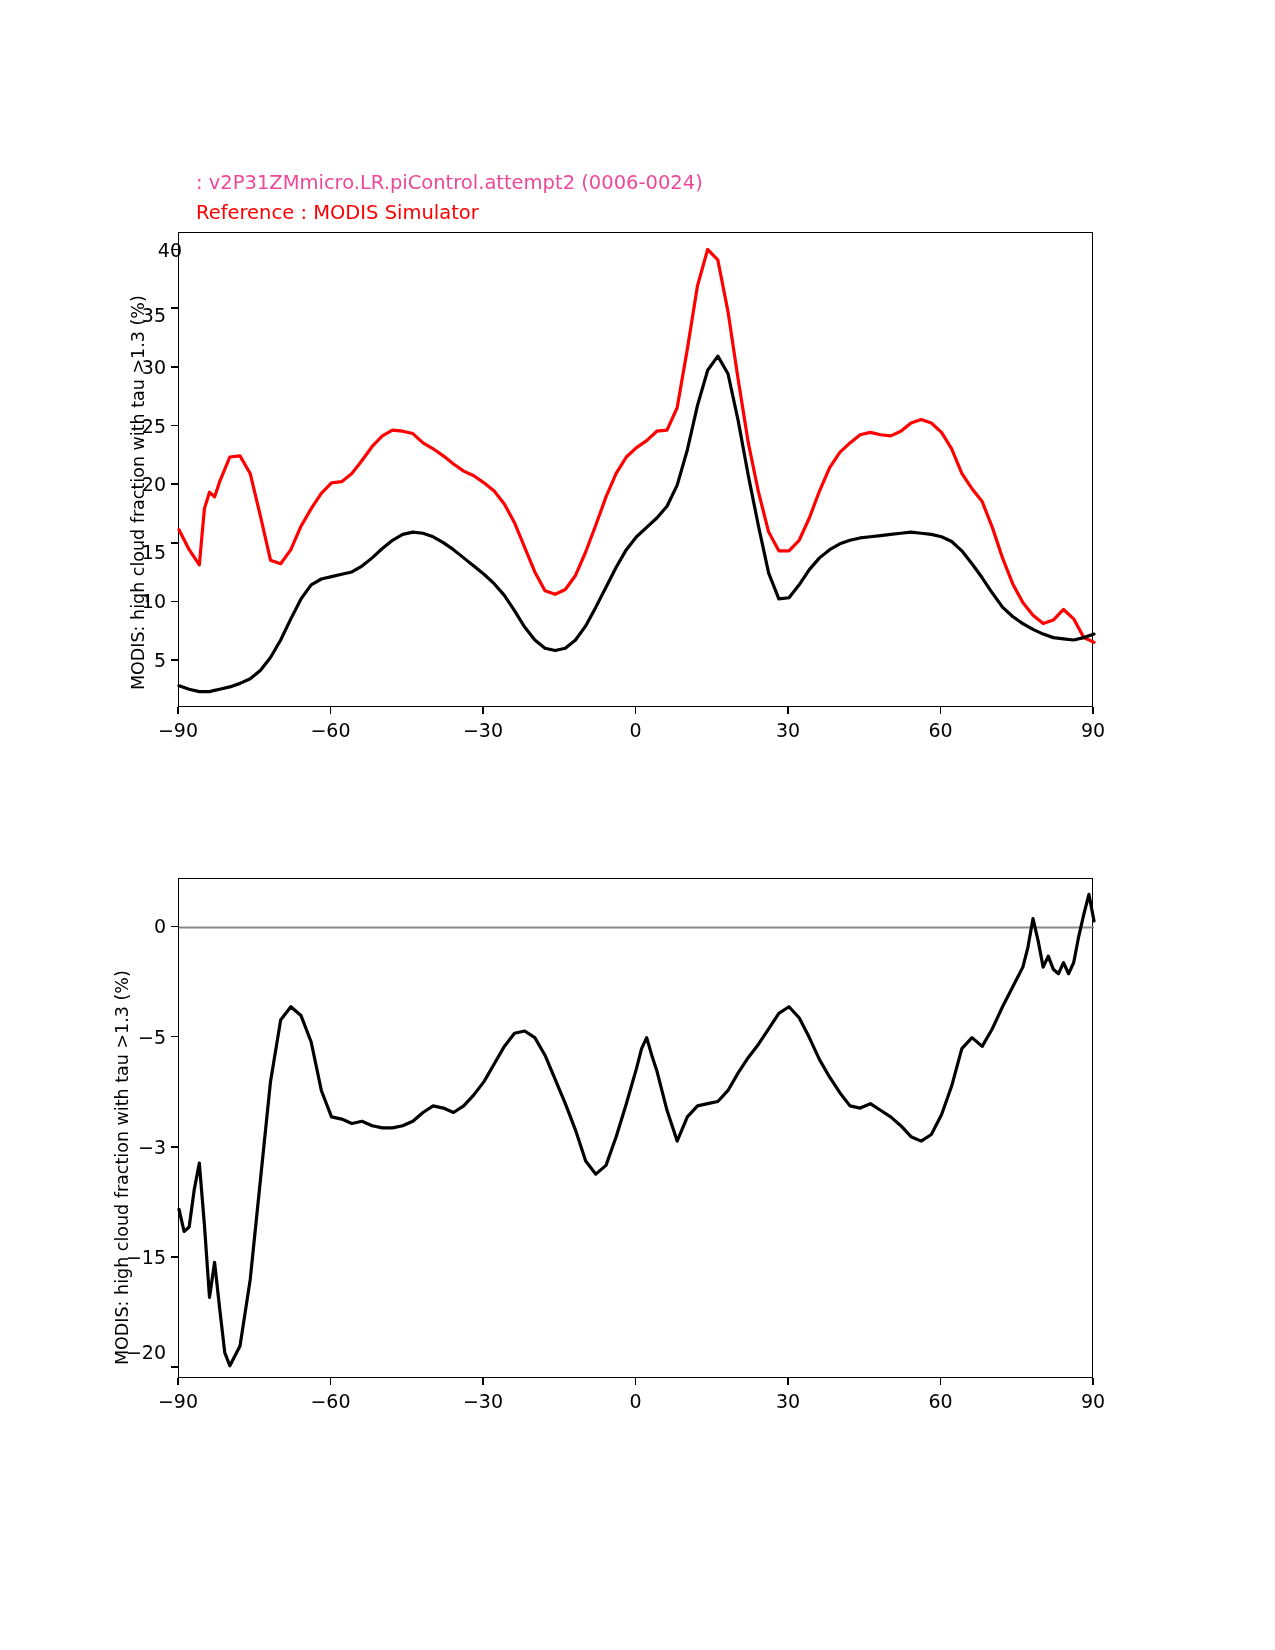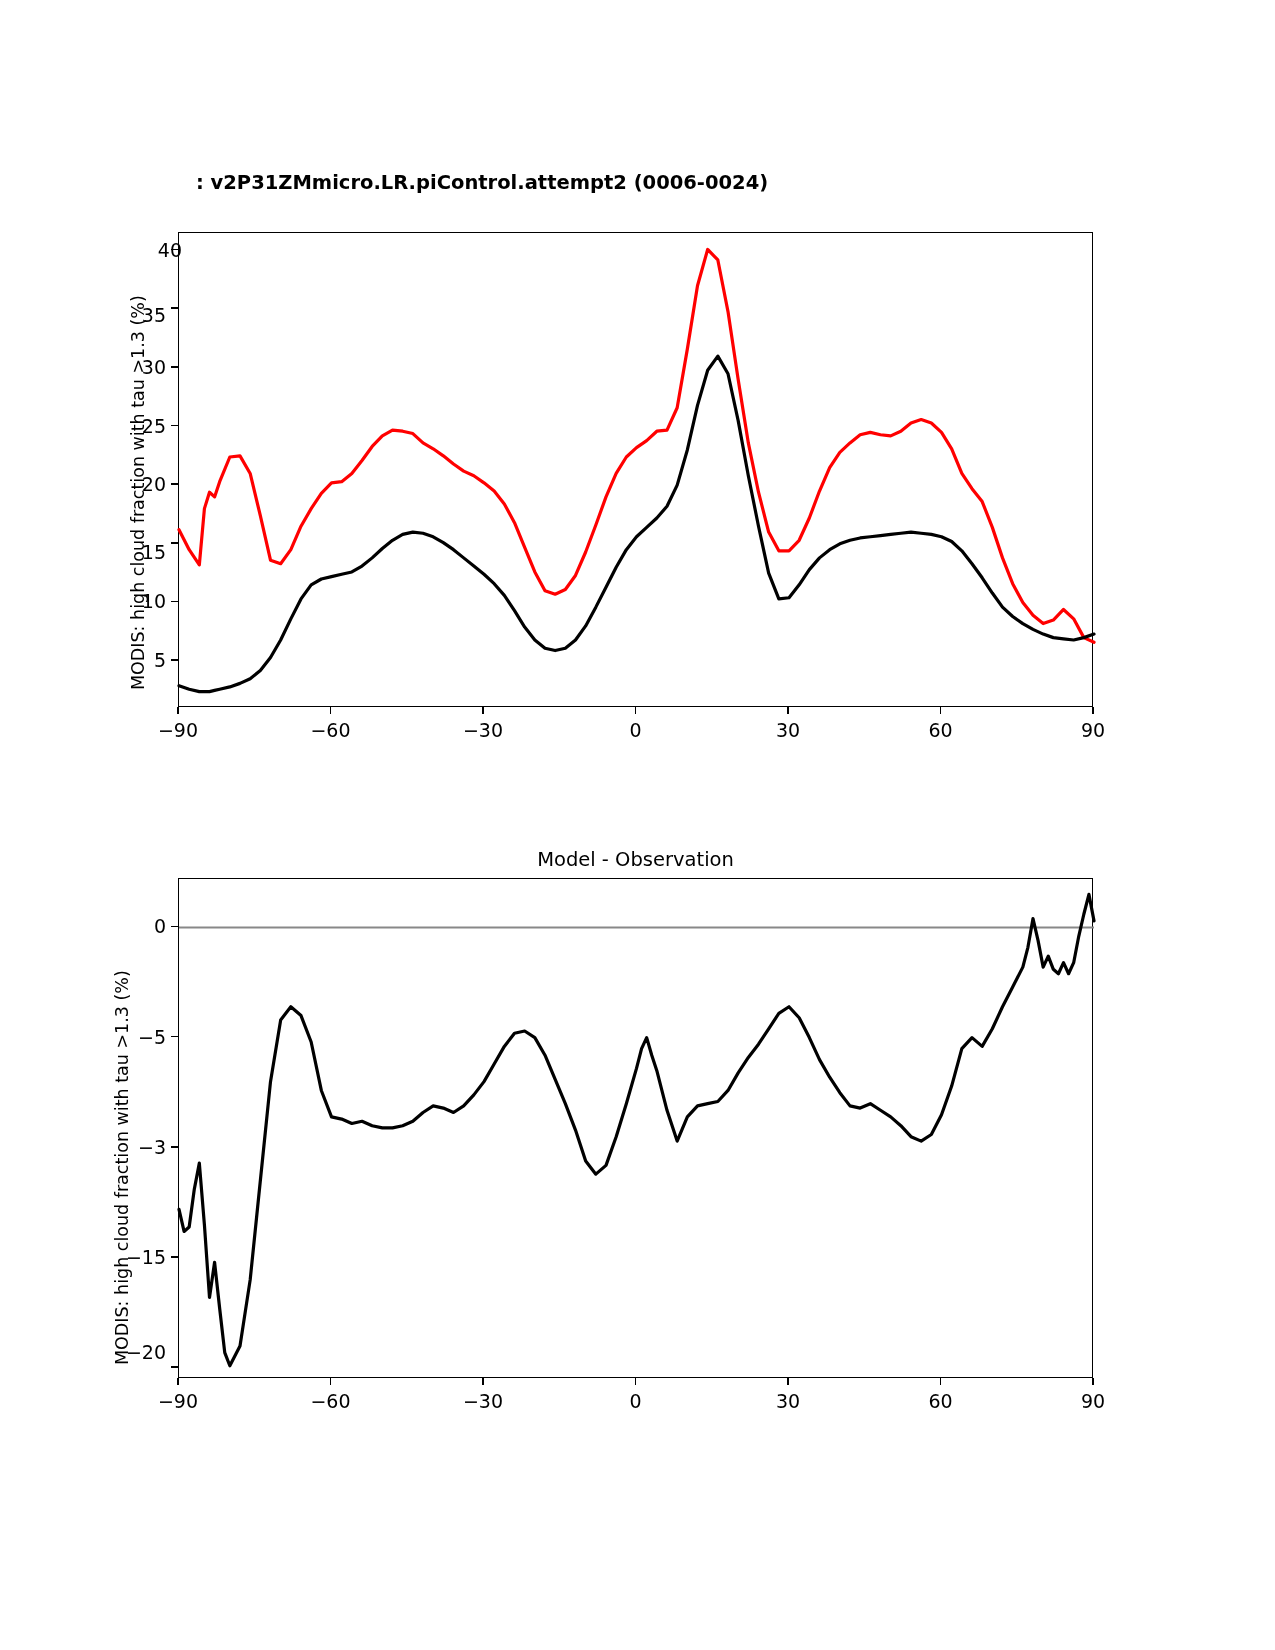--- a/index.html
+++ b/index.html
@@ -30,21 +30,21 @@
     letter-spacing: 0.2px;
   }
   
   .caption-block {
     position: absolute;
     left: 196px;
     top: 168px;
     font-size: 19.5px;
     line-height: 30px;
   }
-  .caption-model { color: #000000; font-weight: bold; }
+  .caption-model { color: #ec4899; }
   .caption-ref { color: #ff0000; }
 
   
   .panel {
     position: absolute;
   }
   .axes {
     position: absolute;
     box-sizing: border-box;
     border: 1.6px solid #000000;
@@ -104,20 +104,21 @@
   .zeroline { stroke: #888888; stroke-width: 2; }
 </style>
 </head>
 <body>
 
 <div class="page">
 
 
   <div class="caption-block">
     <div class="caption-model">: v2P31ZMmicro.LR.piControl.attempt2 (0006-0024)</div>
+    <div class="caption-ref">Reference : MODIS Simulator</div>
   </div>
 
   <div class="panel" id="panel-top">
 
     <div class="ylabel" id="ylabel-top">MODIS: high cloud fraction with tau &gt;1.3 (%)</div>
 
     <div class="axes" id="axes-top">
       <svg id="svg-top" width="915" height="475" viewBox="0 0 915 475">
           <polyline points="0.00,296.73 10.17,316.67 20.33,331.91 25.42,275.62 30.50,259.20 35.58,263.89 40.67,248.64 50.83,224.01 61.00,222.84 71.17,240.43 81.33,282.65 91.50,327.22 101.67,330.74 111.83,316.67 122.00,293.21 132.17,275.62 142.33,260.37 152.50,249.81 162.67,248.64 172.83,240.43 183.00,227.53 193.17,213.46 203.33,202.90 213.50,197.04 223.67,198.21 233.83,200.56 244.00,209.94 254.17,215.80 264.33,222.84 274.50,231.05 284.67,238.09 294.83,242.78 305.00,249.81 315.17,258.02 325.33,270.93 335.50,289.69 345.67,314.32 355.83,338.95 366.00,357.72 376.17,361.23 386.33,356.54 396.50,342.47 406.67,319.01 416.83,292.04 427.00,263.89 437.17,240.43 447.33,224.01 457.50,214.63 467.67,207.59 477.83,198.21 488.00,197.04 498.17,174.75 508.33,116.11 518.50,52.78 528.67,16.42 538.83,26.98 549.00,78.58 559.17,146.60 569.33,209.94 579.50,259.20 589.67,299.07 599.83,317.84 610.00,317.84 620.17,307.28 630.33,285.00 640.50,258.02 650.67,234.57 660.83,219.32 671.00,209.94 681.17,201.73 691.33,199.38 701.50,201.73 711.67,202.90 721.83,198.21 732.00,190.00 742.17,186.48 752.33,190.00 762.50,199.38 772.67,215.80 782.83,240.43 793.00,255.68 803.17,268.58 813.33,294.38 823.50,324.88 833.67,350.68 843.83,369.44 854.00,382.35 864.17,390.56 874.33,387.04 884.50,376.48 894.67,385.86 904.83,404.63 915.00,409.32" fill="none" stroke="#ff0000" stroke-width="3.2" stroke-linejoin="round" stroke-linecap="round"></polyline>
           <polyline points="0.00,452.72 10.17,456.23 20.33,458.58 25.42,458.58 30.50,458.58 35.58,457.41 40.67,456.23 50.83,453.89 61.00,450.37 71.17,445.68 81.33,437.47 91.50,424.57 101.67,406.98 111.83,385.86 122.00,365.93 132.17,351.85 142.33,345.99 152.50,343.64 162.67,341.30 172.83,338.95 183.00,333.09 193.17,324.88 203.33,315.49 213.50,307.28 223.67,301.42 233.83,299.07 244.00,300.25 254.17,303.77 264.33,309.63 274.50,316.67 284.67,324.88 294.83,333.09 305.00,341.30 315.17,350.68 325.33,362.41 335.50,377.65 345.67,394.07 355.83,406.98 366.00,415.19 376.17,417.53 386.33,415.19 396.50,406.98 406.67,392.90 416.83,374.14 427.00,354.20 437.17,334.26 447.33,316.67 457.50,303.77 467.67,294.38 477.83,285.00 488.00,273.27 498.17,252.16 508.33,216.98 518.50,172.41 528.67,137.22 538.83,123.15 549.00,140.74 559.17,187.65 569.33,242.78 579.50,293.21 589.67,340.12 599.83,365.93 610.00,364.75 620.17,351.85 630.33,336.60 640.50,324.88 650.67,316.67 660.83,310.80 671.00,307.28 681.17,304.94 691.33,303.77 701.50,302.59 711.67,301.42 721.83,300.25 732.00,299.07 742.17,300.25 752.33,301.42 762.50,303.77 772.67,308.46 782.83,317.84 793.00,330.74 803.17,344.81 813.33,360.06 823.50,374.14 833.67,383.52 843.83,390.56 854.00,396.42 864.17,401.11 874.33,404.63 884.50,405.80 894.67,406.98 904.83,404.63 915.00,401.11" fill="none" stroke="#000000" stroke-width="3.2" stroke-linejoin="round" stroke-linecap="round"></polyline>
@@ -153,21 +154,20 @@
         <div class="ticklabel ticklabel-y" style="left: 116px; width: 50px; top: 366.877px;">30</div>
         <div class="tick tick-y" style="left: 171px; top: 307.435px;"></div>
         <div class="ticklabel ticklabel-y" style="left: 116px; width: 50px; top: 315px;">35</div>
         <div class="tick tick-y" style="left: 171px; top: 248.793px;"></div>
         <div class="ticklabel ticklabel-y" style="left: 132px; width: 50px; top: 249.593px;">40</div>
       </div>
   </div>
 
   <div class="panel" id="panel-bottom">
 
-    <div class="subplot-title">Model - Observation</div>
 
     <div class="ylabel" id="ylabel-bot">MODIS: high cloud fraction with tau &gt;1.3 (%)</div>
 
     <div class="axes" id="axes-bottom">
       <svg id="svg-bottom" width="915" height="500" viewBox="0 0 915 500">
           <line x1="0" x2="915" y1="48.45814977973566" y2="48.45814977973566" class="zeroline"></line>
           <polyline points="0.00,330.40 5.08,352.42 10.17,348.02 15.25,310.57 20.33,284.14 25.42,345.81 30.50,418.50 35.58,383.26 40.67,429.52 45.75,473.57 50.83,486.78 61.00,466.96 71.17,400.88 81.33,301.76 91.50,202.64 101.67,140.97 111.83,127.75 122.00,136.56 132.17,163.00 142.33,211.45 152.50,237.89 162.67,240.09 172.83,244.49 183.00,242.29 193.17,246.70 203.33,248.90 213.50,248.90 223.67,246.70 233.83,242.29 244.00,233.48 254.17,226.87 264.33,229.07 274.50,233.48 284.67,226.87 294.83,215.86 305.00,202.64 315.17,185.02 325.33,167.40 335.50,154.19 345.67,151.98 355.83,158.59 366.00,176.21 376.17,200.44 386.33,224.67 396.50,251.10 406.67,281.94 416.83,295.15 427.00,286.34 437.17,257.71 447.33,224.67 457.50,189.43 462.58,169.60 467.67,158.59 472.75,176.21 477.83,191.63 488.00,231.28 498.17,262.11 508.33,237.89 518.50,226.87 528.67,224.67 538.83,222.47 549.00,211.45 559.17,193.83 569.33,178.41 579.50,165.20 589.67,149.78 599.83,134.36 610.00,127.75 620.17,138.77 630.33,158.59 640.50,180.62 650.67,198.24 660.83,213.66 671.00,226.87 681.17,229.07 691.33,224.67 701.50,231.28 711.67,237.89 721.83,246.70 732.00,257.71 742.17,262.11 752.33,255.51 762.50,235.68 772.67,207.05 782.83,169.60 793.00,158.59 803.17,167.40 813.33,149.78 823.50,127.75 833.67,107.93 843.83,88.11 848.92,68.28 854.00,39.65 859.08,61.67 864.17,88.11 869.25,77.09 874.33,90.31 879.42,94.71 884.50,83.70 889.58,94.71 894.67,83.70 899.75,57.27 904.83,35.24 909.92,15.42 915.00,41.85" fill="none" stroke="#000000" stroke-width="3.2" stroke-linejoin="round" stroke-linecap="round"></polyline>
         </svg>
     </div>
 

